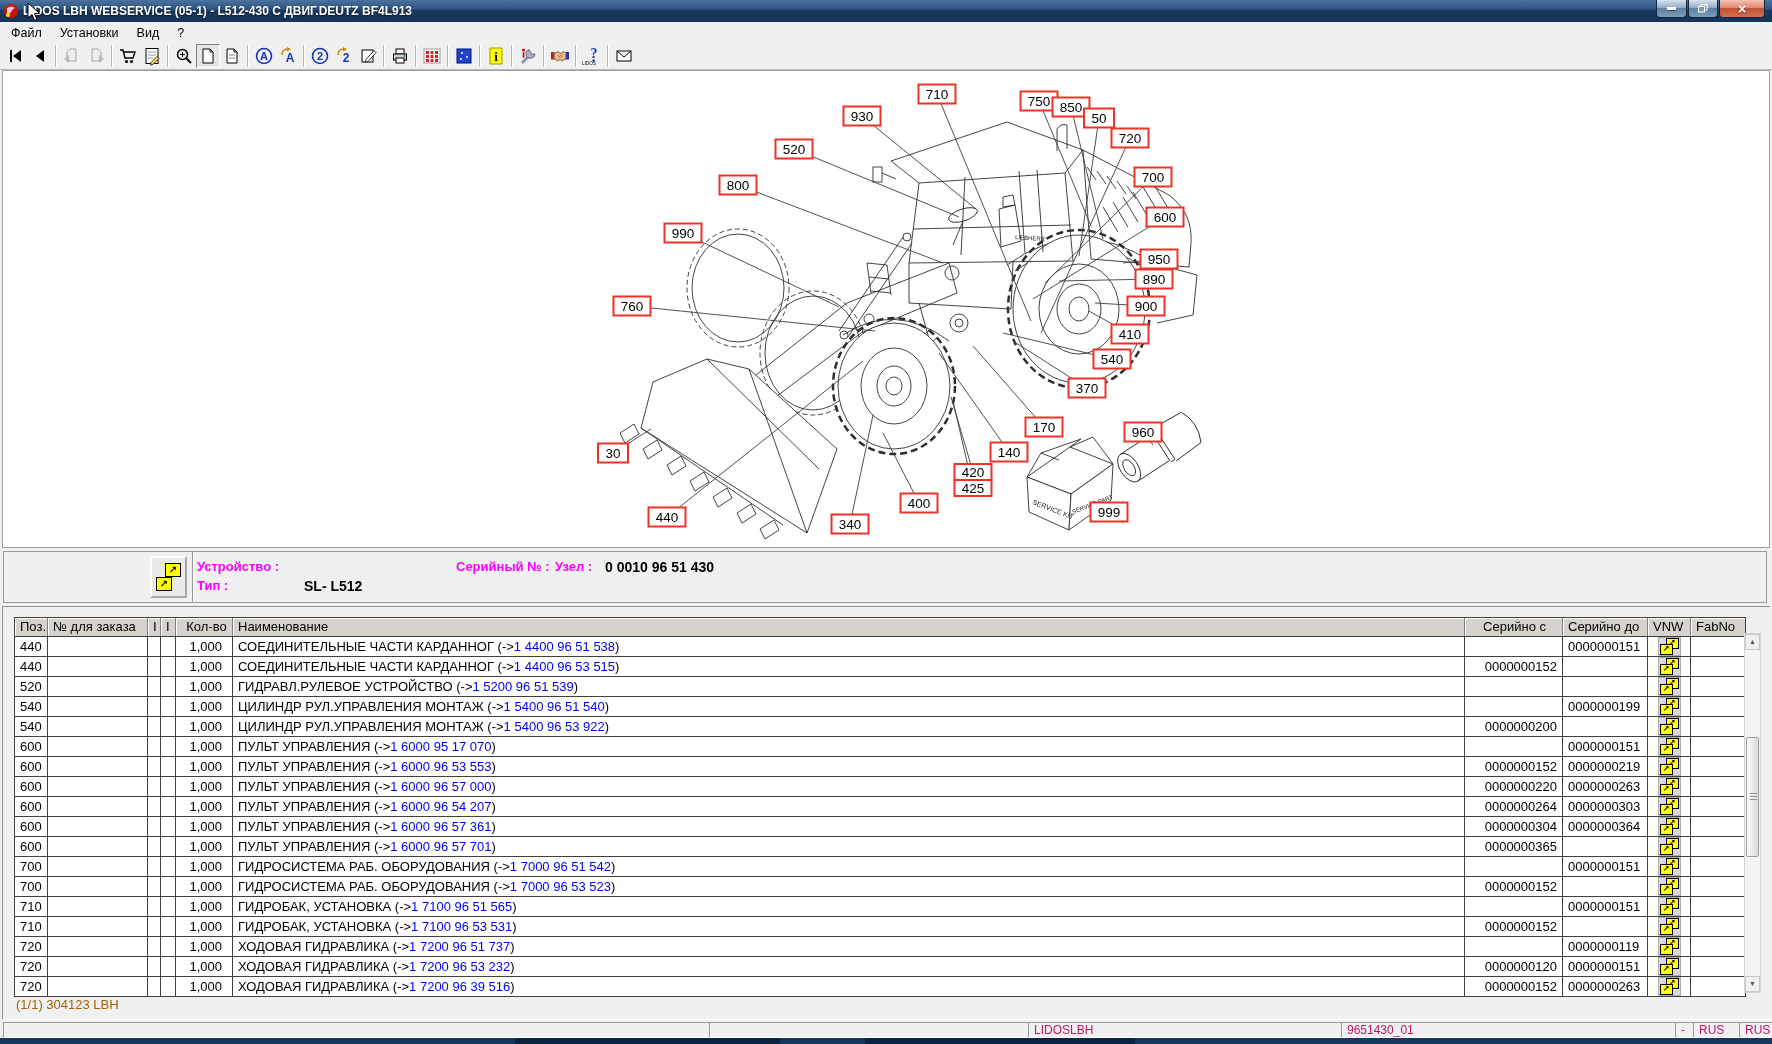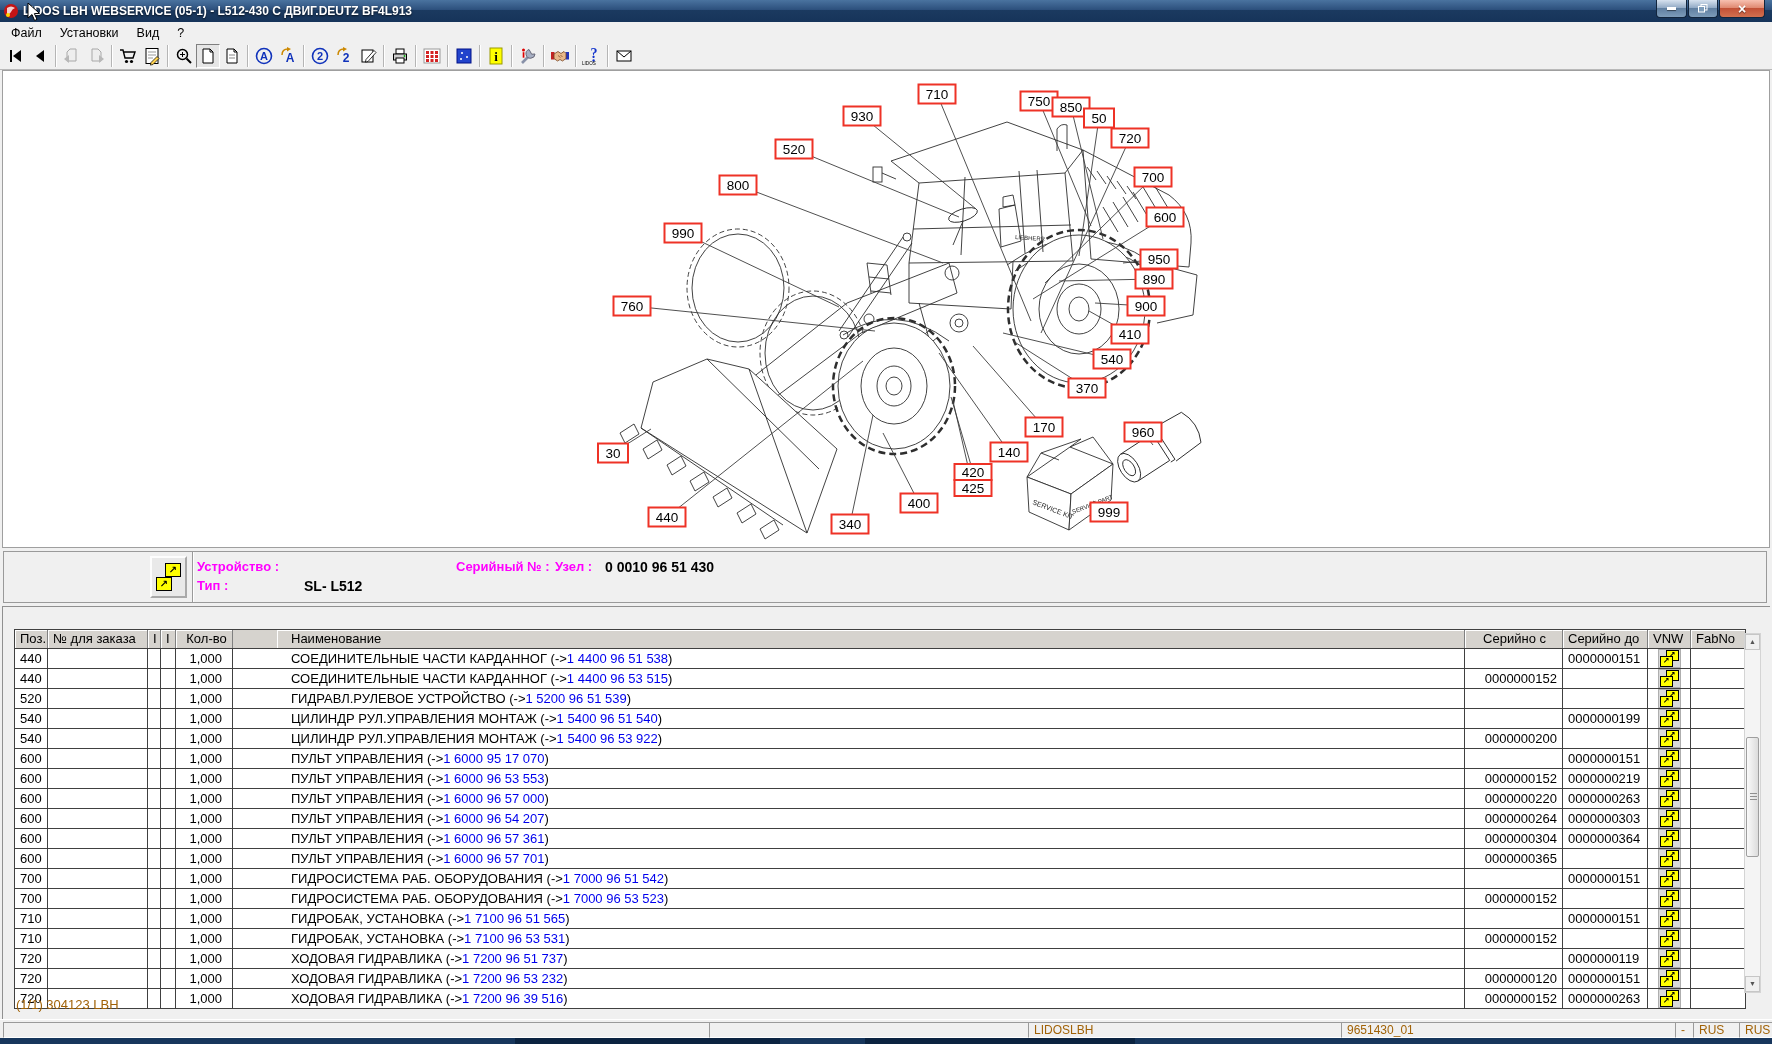--- a/index.html
+++ b/index.html
@@ -53,55 +53,55 @@
   .vnw{position:relative;display:inline-block;width:21px;height:17px;background:#d9d9d9;border:1px solid #aeaeae;}
   .vnw i{position:absolute;width:11px;height:9px;background:#ffff00;border:1px solid #000;
          font-style:normal;font-size:8px;line-height:8px;text-align:center;color:#000;font-weight:bold;}
   .vnw i.b{right:1px;top:0;}
   .vnw i.f{left:1px;bottom:0;}
   .vnw-big{width:27px;height:28px;background:transparent;border:none;}
   .vnw-big i{width:14px;height:12px;font-size:10px;line-height:11px;}
   
   .tablepanel{position:absolute;left:2px;top:606px;width:1768px;height:413px;background:#f0f0f0;
               border-left:1px solid #909090;border-top:1px solid #909090;box-sizing:border-box;}
-  .grid{position:absolute;left:11px;top:22px;width:1730px;border:1px solid #404040;background:#f0abfc;}
+  .grid{position:absolute;left:11px;top:10px;width:1730px;border:1px solid #404040;background:#f0abfc;}
   .thead{display:flex;height:18px;background:#d6d3ce;border-bottom:1px solid #404040;}
   .th{font-size:13px;line-height:18px;white-space:nowrap;overflow:hidden;box-sizing:border-box;
       border-right:1px solid #808080;box-shadow:inset 1px 1px 0 #fff;padding-left:5px;}
   .tr{display:flex;height:19px;border-top:1px solid #404040;background:#fff;}
   .tr:first-child{border-top:none;}
   .td{font-size:13px;line-height:19px;white-space:nowrap;overflow:hidden;box-sizing:border-box;
       border-right:1px solid #404040;color:#000;}
   .c-pos{width:33px;padding-left:5px;}
   .c-order{width:100px;}
   .c-i1{width:13px;}
   .c-i2{width:15px;}
   .c-qty{width:57px;text-align:right;padding-right:10px;}
-  .c-name{flex:1;padding-left:14px;margin-left:44px;}
+  .c-name{flex:1;padding-left:5px;}
   .c-from{width:98px;text-align:right;padding-right:5px;}
   .c-to{width:85px;padding-left:5px;}
   .c-vnw{width:43px;display:flex;align-items:center;justify-content:center;}
   .c-fab{width:54px;border-right:none;}
   .th.c-fab{border-right:none;}
   .lnk{color:#0000ee;}
   .tfoot{position:absolute;left:13px;top:390px;font-size:13px;color:#a16207;}
   
   .vscroll{position:absolute;left:1741px;top:26px;width:17px;height:360px;background:#f4f4f4;border:1px solid #d4d4d4;box-sizing:border-box;}
   .sbtn{position:absolute;left:0;width:15px;height:16px;background:#f0f0f0;border:1px solid #c6c6c6;box-sizing:border-box;
         font-size:7px;color:#555;text-align:center;line-height:14px;}
   .sbtn.up{top:0;}
   .sbtn.down{bottom:0;}
   .sthumb{position:absolute;left:1px;top:103px;width:13px;height:120px;background:linear-gradient(90deg,#fafafa,#dcdcdc);
           border:1px solid #9e9e9e;border-radius:2px;box-sizing:border-box;}
   .sthumb:after{content:"";position:absolute;left:3px;top:55px;width:7px;height:1px;background:#8f8f8f;
                 box-shadow:0 3px 0 #8f8f8f,0 6px 0 #8f8f8f;}
   
   .statusbar{position:absolute;left:0;top:1019px;width:100%;height:19px;background:#f0f0f0;border-top:1px solid #fff;}
   .seg{position:absolute;top:2px;height:14px;border:1px solid;border-color:#9a9a9a #fff #fff #9a9a9a;
-       font-size:12px;line-height:14px;padding-left:5px;box-sizing:content-box;color:#a16207;white-space:nowrap;overflow:hidden;}
+       font-size:12px;line-height:14px;padding-left:5px;box-sizing:content-box;color:#be185d;white-space:nowrap;overflow:hidden;}
   
   .taskbar{position:absolute;left:0;top:1038px;width:100%;height:6px;background:#17365c;}
   .taskbar .tseg{position:absolute;top:0;height:6px;background:#0b2340;}
 </style>
 </head>
 <body>
 
 <div class="screen">
 
   <div class="titlebar">

